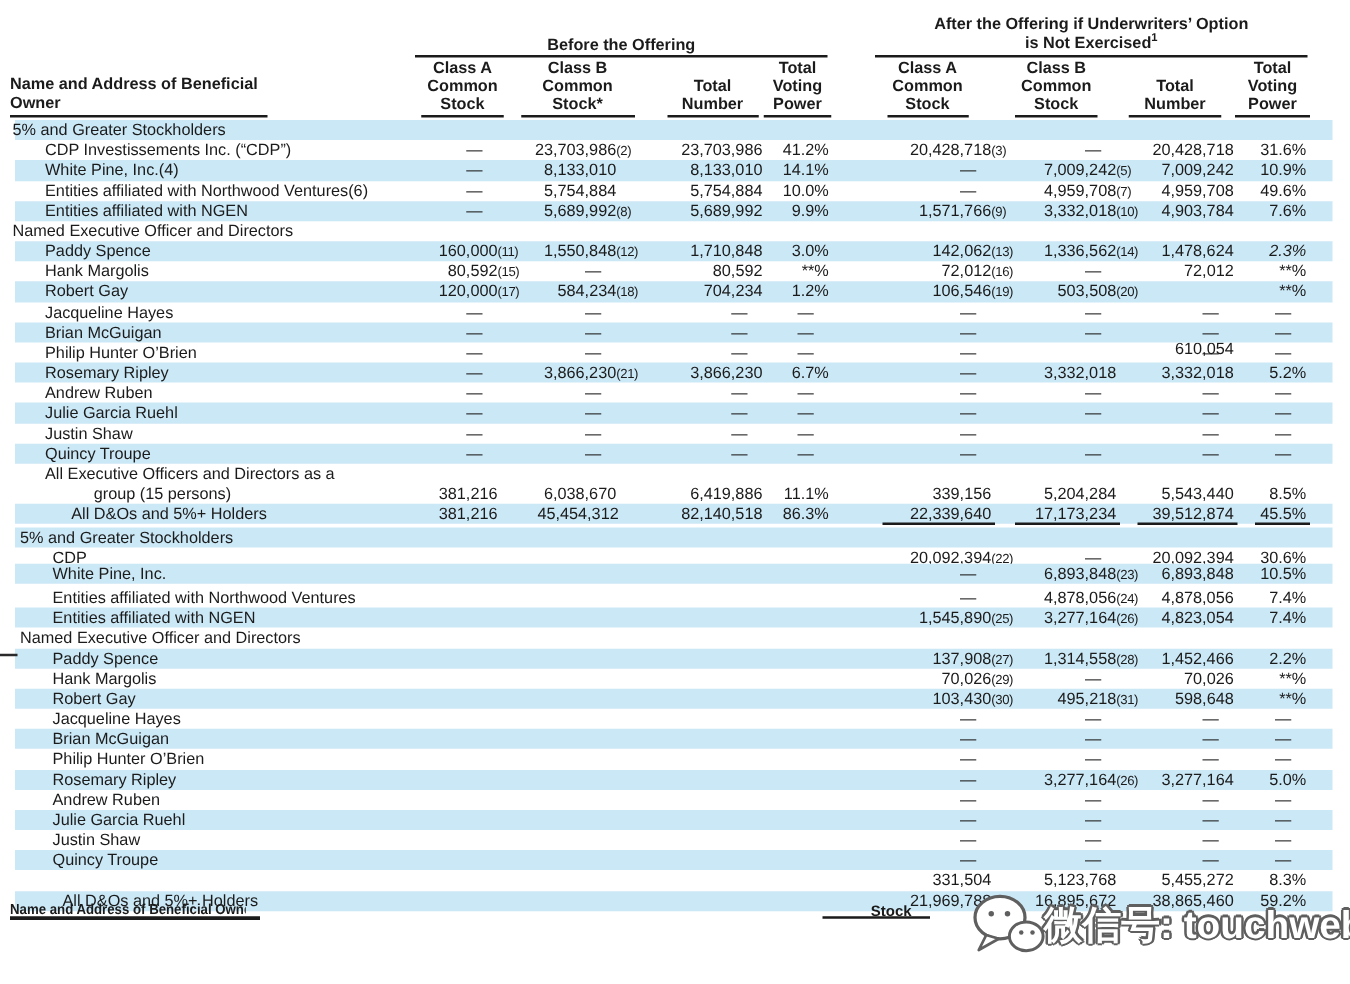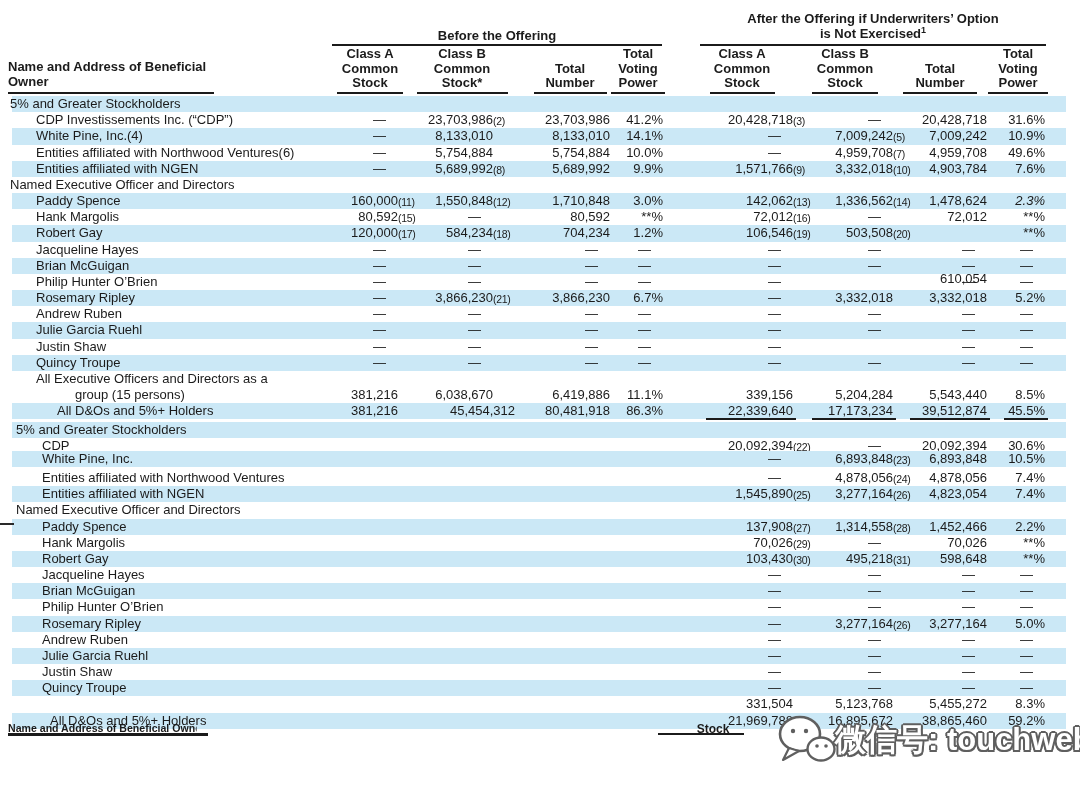--- a/index.html
+++ b/index.html
@@ -279,22 +279,22 @@
         <span class="cell b" style="left: 515px; width: 95px;">6,419,886</span>
         <span class="cell b" style="left: 568px; width: 95px;">11.1%</span>
         <span class="cell b" style="left: 698px; width: 95px;">339,156</span>
         <span class="cell b" style="left: 798px; width: 95px;">5,204,284</span>
         <span class="cell b" style="left: 892px; width: 95px;">5,543,440</span>
         <span class="cell b" style="left: 950px; width: 95px;">8.5%</span>
       </div>
       <div class="row shade" style="top: 403.23px;">
         <span class="lab b" style="left: 57px;">All D&amp;Os and 5%+ Holders</span>
         <span class="cell" style="left: 303px; width: 95px;">381,216</span>
-        <span class="cell" style="left: 420px; width: 95px; padding-left: 19px;">45,454,312</span>
-        <span class="cell" style="left: 515px; width: 95px;">80,481,918</span>
+        <span class="cell" style="left: 400px; width: 95px; padding-left: 19px;">45,454,312</span>
+        <span class="cell" style="left: 515px; width: 95px;">82,140,518</span>
         <span class="cell" style="left: 568px; width: 95px;">86.3%</span>
         <span class="cell" style="left: 698px; width: 95px;">22,339,640</span>
         <span class="cell" style="left: 798px; width: 95px;">17,173,234</span>
         <span class="cell" style="left: 892px; width: 95px;">39,512,874</span>
         <span class="cell" style="left: 950px; width: 95px;">45.5%</span>
       </div>
     </div>
 
   <div class="rule" style="left:706px;top:418px;width:90px"></div>
   <div class="rule" style="left:812px;top:418px;width:84px"></div>

